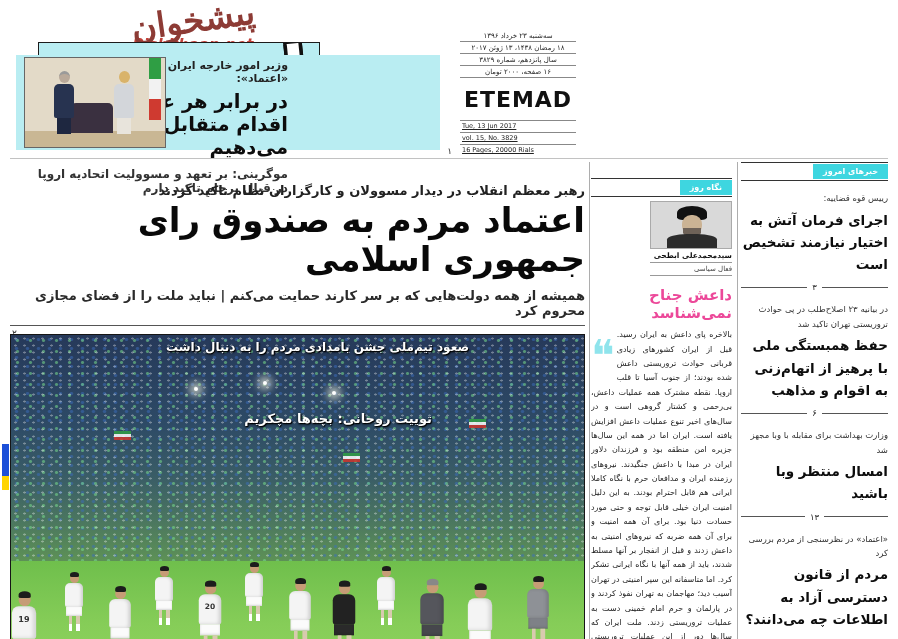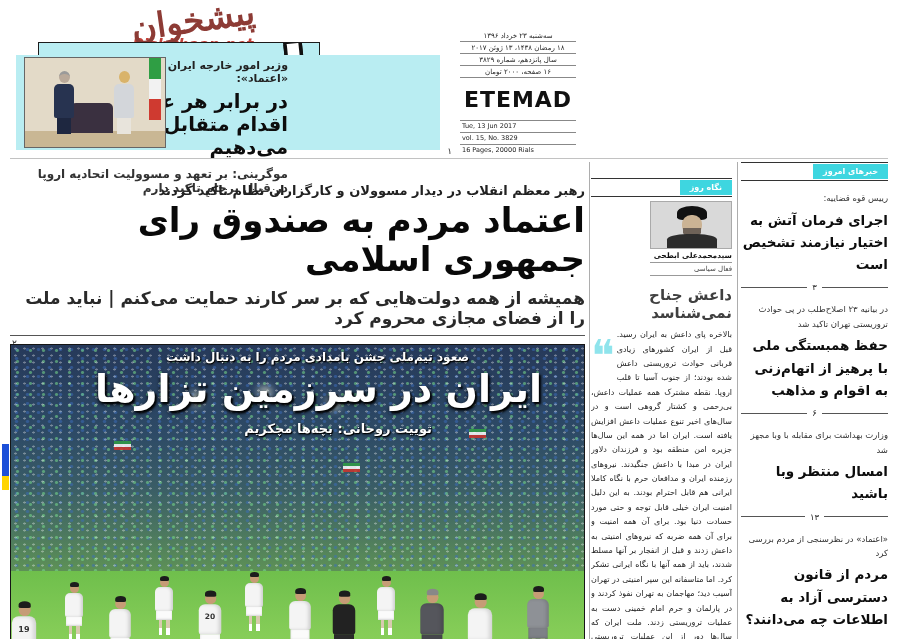--- a/index.html
+++ b/index.html
@@ -19,21 +19,21 @@
        -webkit-text-stroke:3px #111; text-shadow:2px 2px 0 #111,-2px -2px 0 #111,2px -2px 0 #111,-2px 2px 0 #111;
        transform:rotate(-6deg) translate(6px,4px); text-align:center;}
 
   .info-col{ position:absolute; right:322px; top:30px; width:116px; height:124px; background:#fff;
        font-size:7px; color:#222; text-align:center;}
   .info-col .fa-line{ border-bottom:1px solid #888; padding:1.5px 2px; white-space:nowrap; overflow:hidden;}
   .info-col .etemad{ font-size:22px; font-weight:bold; letter-spacing:1px; color:#111; margin-top:9px;
        font-family:"DejaVu Sans", sans-serif; direction:ltr;}
   .info-col .en-line{ border-top:1px solid #888; padding:1px 2px; font-size:6.5px; direction:ltr;
        text-align:left; white-space:nowrap; overflow:hidden; margin-top:1px;}
-  .info-col .en-wrap{ margin-top:8px; }
+  .info-col .en-wrap{ margin-top:8px;text-decoration:underline; }
 
   .topstory-box{ position:absolute; right:458px; left:16px; top:55px; height:95px; background:#b9edf2;}
   .topstory-text{ position:absolute; right:152px; left:8px; top:4px; text-align:right;}
   .topstory-kicker{ font-size:11px; font-weight:bold; color:#222; }
   .topstory-headline{ font-size:19.5px; font-weight:bold; color:#0d0d0d; margin-top:5px; letter-spacing:-0.5px;}
   .topstory-sub{ font-size:12px; font-weight:bold; color:#333; margin-top:8px;}
   .meeting-photo{ position:absolute; left:8px; top:2px; width:142px; height:91px; background:#e3dac8;
        border:1px solid #666; overflow:hidden;}
   .meeting-photo .floor{ position:absolute; bottom:0; width:100%; height:16px; background:#c9b794;}
   .meeting-photo .flag{ position:absolute; right:4px; top:0; width:12px; height:62px;
@@ -77,31 +77,31 @@
   .author-photo .turban{ position:absolute; top:4px; right:24px; width:30px; height:14px; background:#111;
       border-radius:50% 50% 20% 20%;}
   .author-photo .face{ position:absolute; top:13px; right:29px; width:20px; height:20px; background:#cbb394;
       border-radius:45%;}
   .author-photo .beard{ position:absolute; top:26px; right:30px; width:18px; height:9px; background:#6e6258;
       border-radius:0 0 50% 50%;}
   .author-photo .robe{ position:absolute; bottom:0; right:14px; width:50px; height:14px; background:#2c2c2c;
       border-radius:40% 40% 0 0;}
   .author-name{ font-size:7.5px; font-weight:bold; color:#111; padding:2px 0; border-bottom:1px solid #999;}
   .author-role{ font-size:7px; color:#444; padding:2px 0; border-bottom:1px solid #999;}
-  .op-headline{ font-size:15px; font-weight:bold; color:#404040; text-align:right; margin:10px 0 6px; letter-spacing:-0.3px;}
+  .op-headline{ font-size:15px; font-weight:bold; color:#ec4899; text-align:right; margin:10px 0 6px; letter-spacing:-0.3px;}
   .op-body{ font-size:8px; line-height:1.8; color:#222; text-align:justify; position:relative;}
   .op-quote{ float:left; font-size:44px; color:#8fe4ec; line-height:0.8; margin:10px 2px 0 0;
       font-family:"DejaVu Serif", serif;}
 
   
   .main{ position:absolute; right:313px; top:162px; width:575px; height:477px;}
   .lead-kicker{ font-size:13px; font-weight:bold; color:#222; text-align:right; margin-top:21px;}
   .lead-headline{ font-size:34px; font-weight:bold; color:#090909; text-align:right; margin-top:3px;
       letter-spacing:-1px; line-height:1.15;}
-  .lead-sub{ font-size:17px; font-weight:bold; color:#2a2a2a; text-align:right; margin-top:9px;}
+  .lead-sub{ font-size:13px; font-weight:bold; color:#2a2a2a; text-align:right; margin-top:9px;}
   .lead-rule{ border-bottom:1px solid #555; margin-top:7px; position:relative;}
   .page-ref-2{ position:absolute; left:2px; top:3px; font-size:9px; color:#333;}
 
   
   .photo{ position:relative; margin-top:8px; height:344px; border:1px solid #161616; overflow:hidden;
       background:#223; }
   .crowd{ position:absolute; inset:0; bottom:112px;
       background-image:
         radial-gradient(rgba(255,255,255,0.35) 1px, transparent 1.7px),
         radial-gradient(rgba(120,220,140,0.55) 1.2px, transparent 2.1px),
@@ -390,21 +390,20 @@
         <div class="ph"></div>
           <div class="pb"></div>
           <div class="psh"></div>
           <div class="plg">
             <i></i>
             <i></i>
           </div>
       </div>
 
       <div class="ph-kicker-pos">صعود تیم‌ملی جشن بامدادی مردم را به دنبال داشت</div>
-      <div class="ph-headline">ایران در سرزمین تزارها</div>
       <div class="ph-sub">توییت روحانی: بچه‌ها مچکریم</div>
 
     </div>
   </div>
 
   <div class="bookmark">
     <div class="b"></div>
       <div class="y"></div>
   </div>
 

